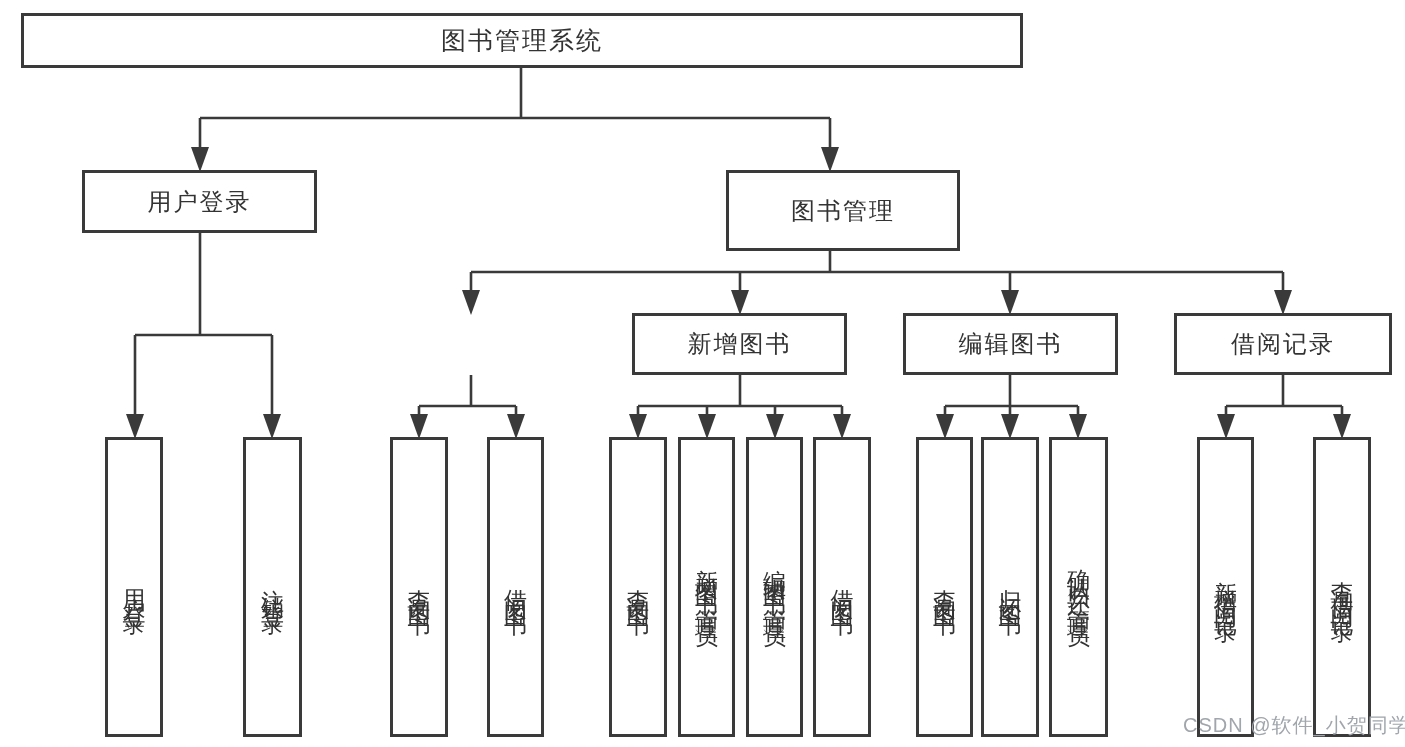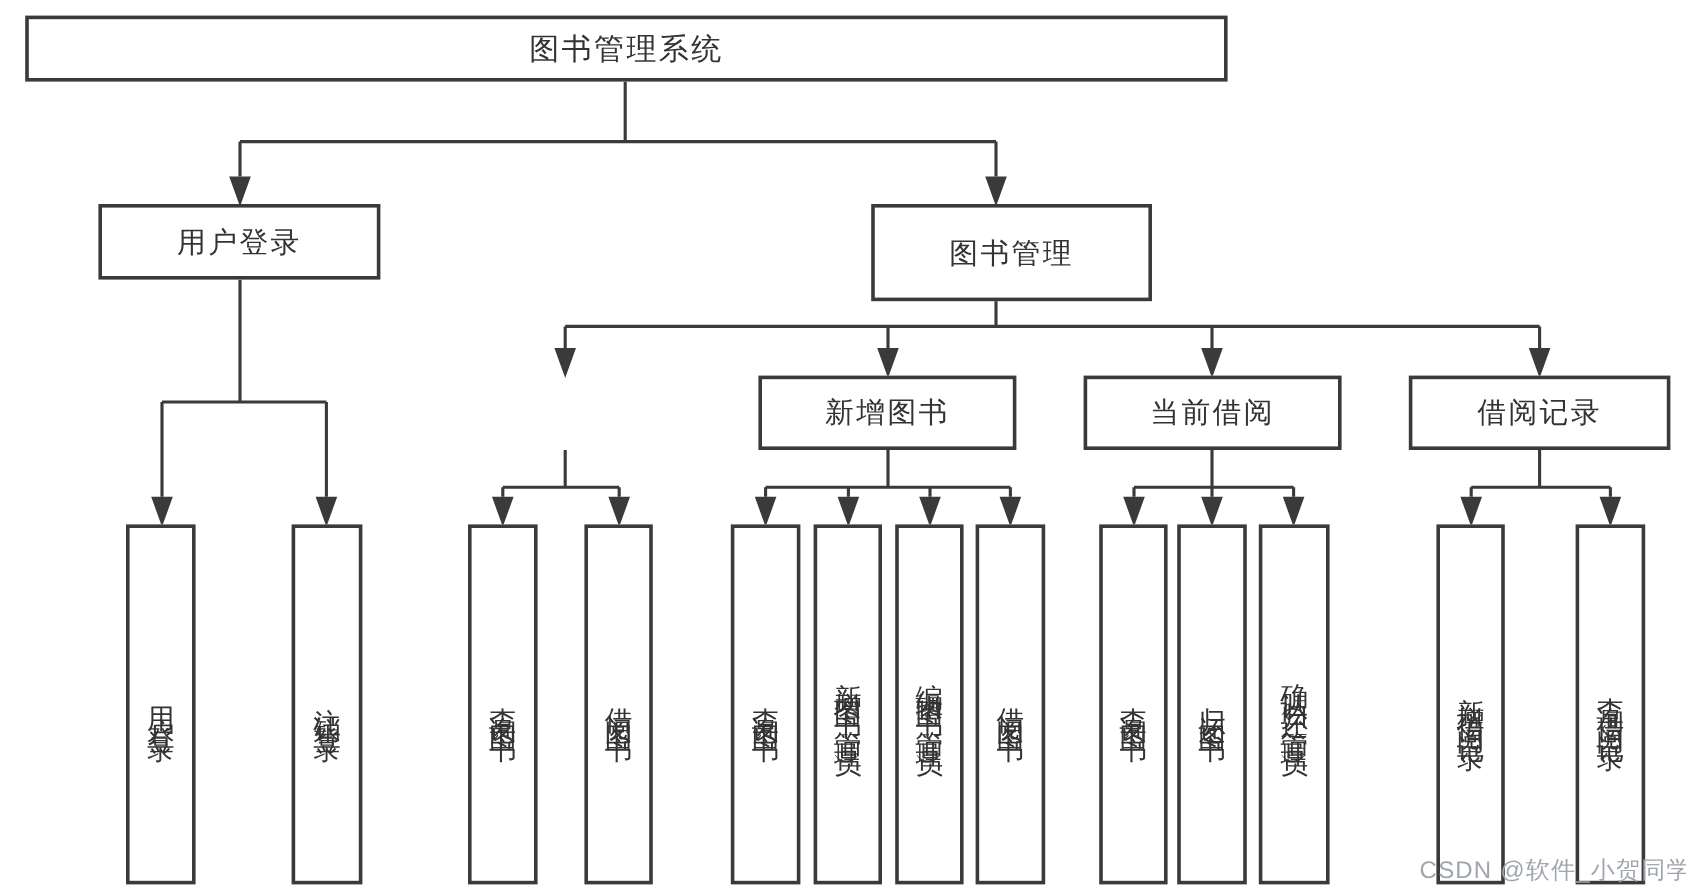--- a/index.html
+++ b/index.html
@@ -123,21 +123,21 @@
     <span class="hlabel">用户登录</span>
   </div>
   <div class="node" style="left:726px;top:170px;width:234px;height:81px;justify-content:center;">
     <span class="hlabel">图书管理</span>
   </div>
 
   <div class="node" style="left:632px;top:313px;width:215px;height:62px;">
     <span class="hlabel">新增图书</span>
   </div>
   <div class="node" style="left:903px;top:313px;width:215px;height:62px;">
-    <span class="hlabel">当前借阅</span>
+    <span class="hlabel">编辑图书</span>
   </div>
   <div class="node" style="left:1174px;top:313px;width:218px;height:62px;">
     <span class="hlabel">借阅记录</span>
   </div>
 
   <div class="leaf" style="left:105px;top:437px;width:58px;height:300px;">
     <span class="vlabel">用户登录</span>
   </div>
   <div class="leaf" style="left:243px;top:437px;width:59px;height:300px;">
     <span class="vlabel">注销登录</span>

